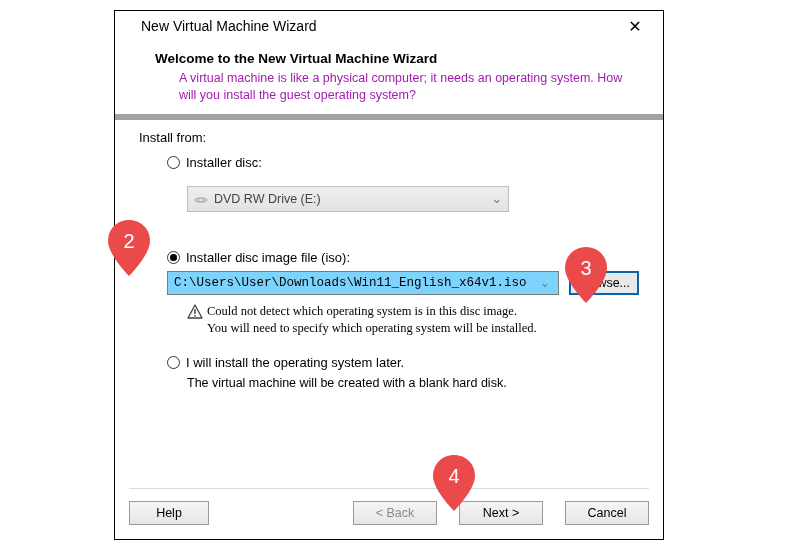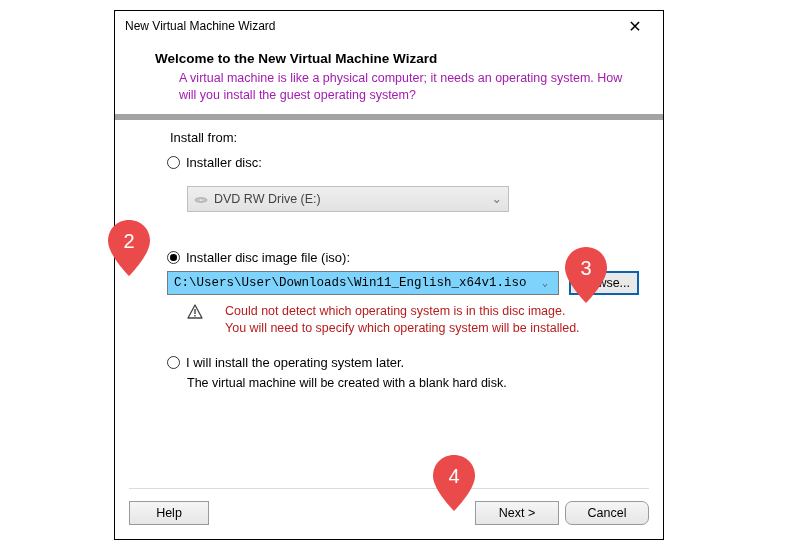--- a/index.html
+++ b/index.html
@@ -25,21 +25,22 @@
     flex-direction: column;
   }
   .titlebar {
     height: 30px;
     display: flex;
     align-items: center;
     padding: 0 8px 0 10px;
     justify-content: space-between;
   }
   .titlebar .title {
-    font-size: 12px;
+    font-size: 14px;
+    margin-left: 16px;
   }
   .close-x {
     width: 40px;
     text-align: center;
     font-size: 16px;
     font-family: Arial, sans-serif;
     cursor: pointer;
     padding: 4px 0;
   }
   .header {
@@ -59,21 +60,20 @@
   }
   .body {
     flex: 1 1 auto;
     padding: 10px 24px 0 24px;
     position: relative;
   }
   
   .install-from-label {
     font-size: 13px;
     margin-bottom: 10px;
-    margin-left: 31px;
   }
   .option-block {
     margin-left: 28px;
     margin-bottom: 10px;
   }
   .radio-row {
     display: flex;
     align-items: center;
     gap: 6px;
     font-size: 13px;
@@ -147,65 +147,66 @@
     height: 24px;
     border: 2px solid #0a63ad;
     background: #e9e9e9;
     font-size: 12.5px;
     display: inline-flex;
     align-items: center; justify-content: center;
     cursor: pointer;
   }
   .warn-row {
     display: flex;
-    gap: 22px;
+    gap: 4px;
     margin-top: 8px;
     margin-left: 20px;
     font-size: 12.5px;
-    color: #b91c1c;
+    color: #000000;
     line-height: 1.35;
+    font-family: Liberation Serif, serif;
   }
   .warn-icon {
     flex: 0 0 16px;
     height: 16px;
     margin-top: 1px;
   }
   .later-note {
     margin-left: 20px;
     margin-top: 6px;
     font-size: 12.5px;
   }
   .hr {
     border-top: 1px solid #dcdcdc;
     margin: 0 14px;
   }
   .button-row {
     display: flex;
     align-items: center;
     padding: 12px 14px 14px 14px;
-    gap: 6px;
+    gap: 22px;
   }
   .btn {
     height: 24px;
     border: 1px solid #9a9a9a;
     background: linear-gradient(#f5f5f5,#e6e6e6);
     font-size: 12.5px;
     display: inline-flex;
     align-items: center; justify-content: center;
     cursor: pointer;
   }
   .btn.disabled {
     color: #8a8a8a;
     cursor: default;
   }
   .btn-help   { width: 80px; }
   .spacer { flex: 1 1 auto; }
   .btn-back   { width: 84px; }
   .btn-next   { width: 84px; }
-  .btn-cancel { width: 84px; border-radius: 7px; }
+  .btn-cancel { width: 84px; }
 
   
   .marker {
     position: absolute;
     width: 42px; height: 56px;
     pointer-events: none;
   }
   .marker svg { width: 100%; height: 100%; display:block; }
   .marker text {
     font-family: "Segoe UI", Arial, sans-serif;
@@ -286,20 +287,21 @@
         </div>
         <div class="later-note">The virtual machine will be created with a blank hard disk.</div>
       </div>
     </div>
 
     <div class="hr"></div>
 
     <div class="button-row">
       <div class="btn btn-help">Help</div>
       <div class="spacer"></div>
+      <div class="btn btn-back disabled">&lt; Back</div>
       <div class="btn btn-next">Next &gt;</div>
       <div class="btn btn-cancel">Cancel</div>
     </div>
   </div>
 
   <div class="marker" style="left:108px; top:220px;">
     <svg viewBox="0 0 42 56">
         <path d="M21 0 C9 0 0 9 0 21 C0 35 21 56 21 56 C21 56 42 35 42 21 C42 9 33 0 21 0 Z" fill="#ea4a4a"></path>
         <text x="21" y="28" text-anchor="middle">2</text>
       </svg>

